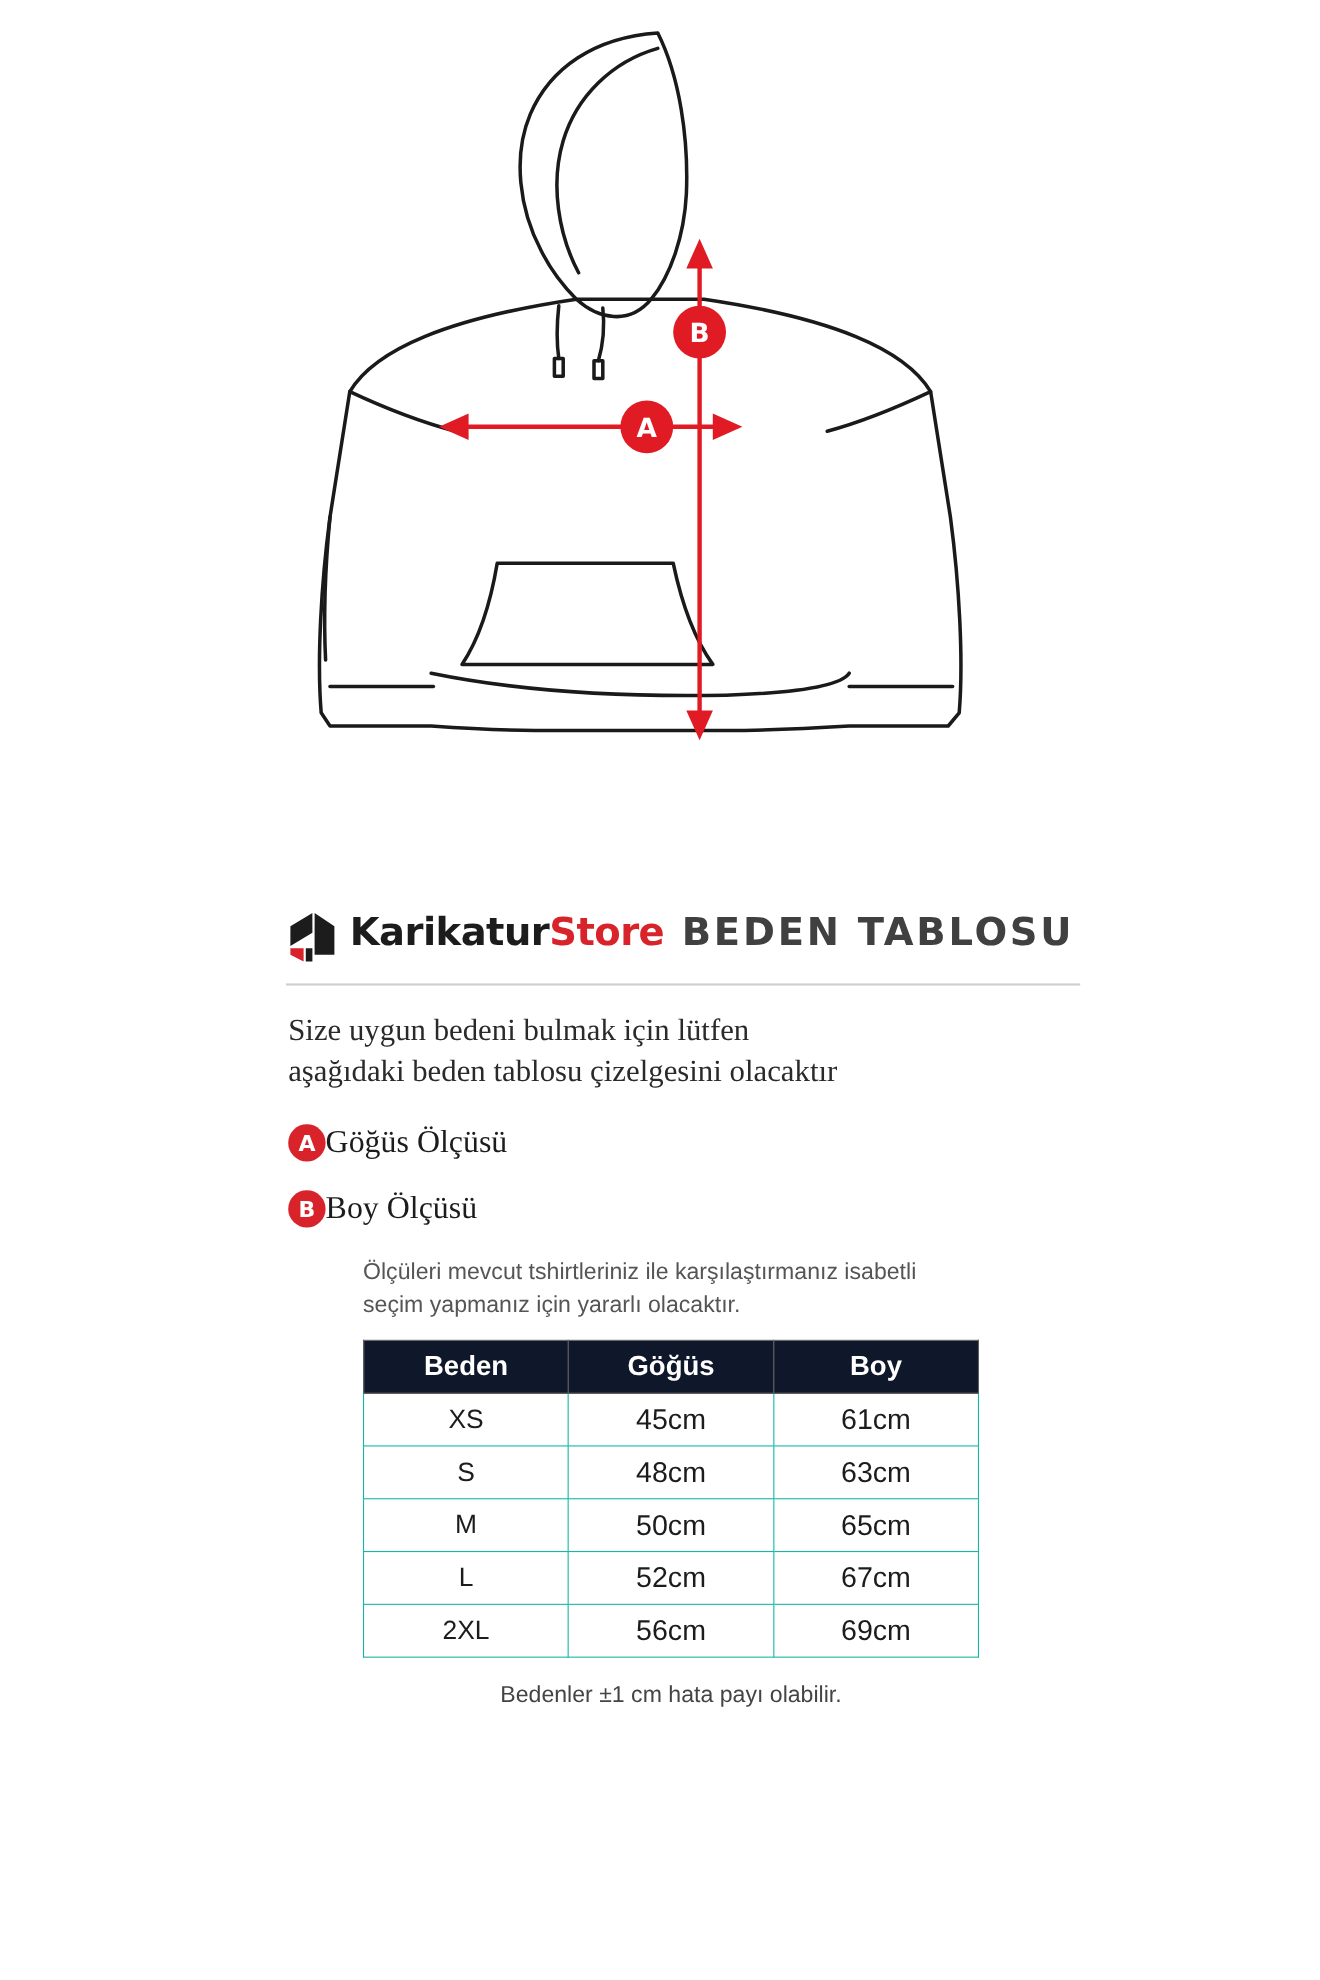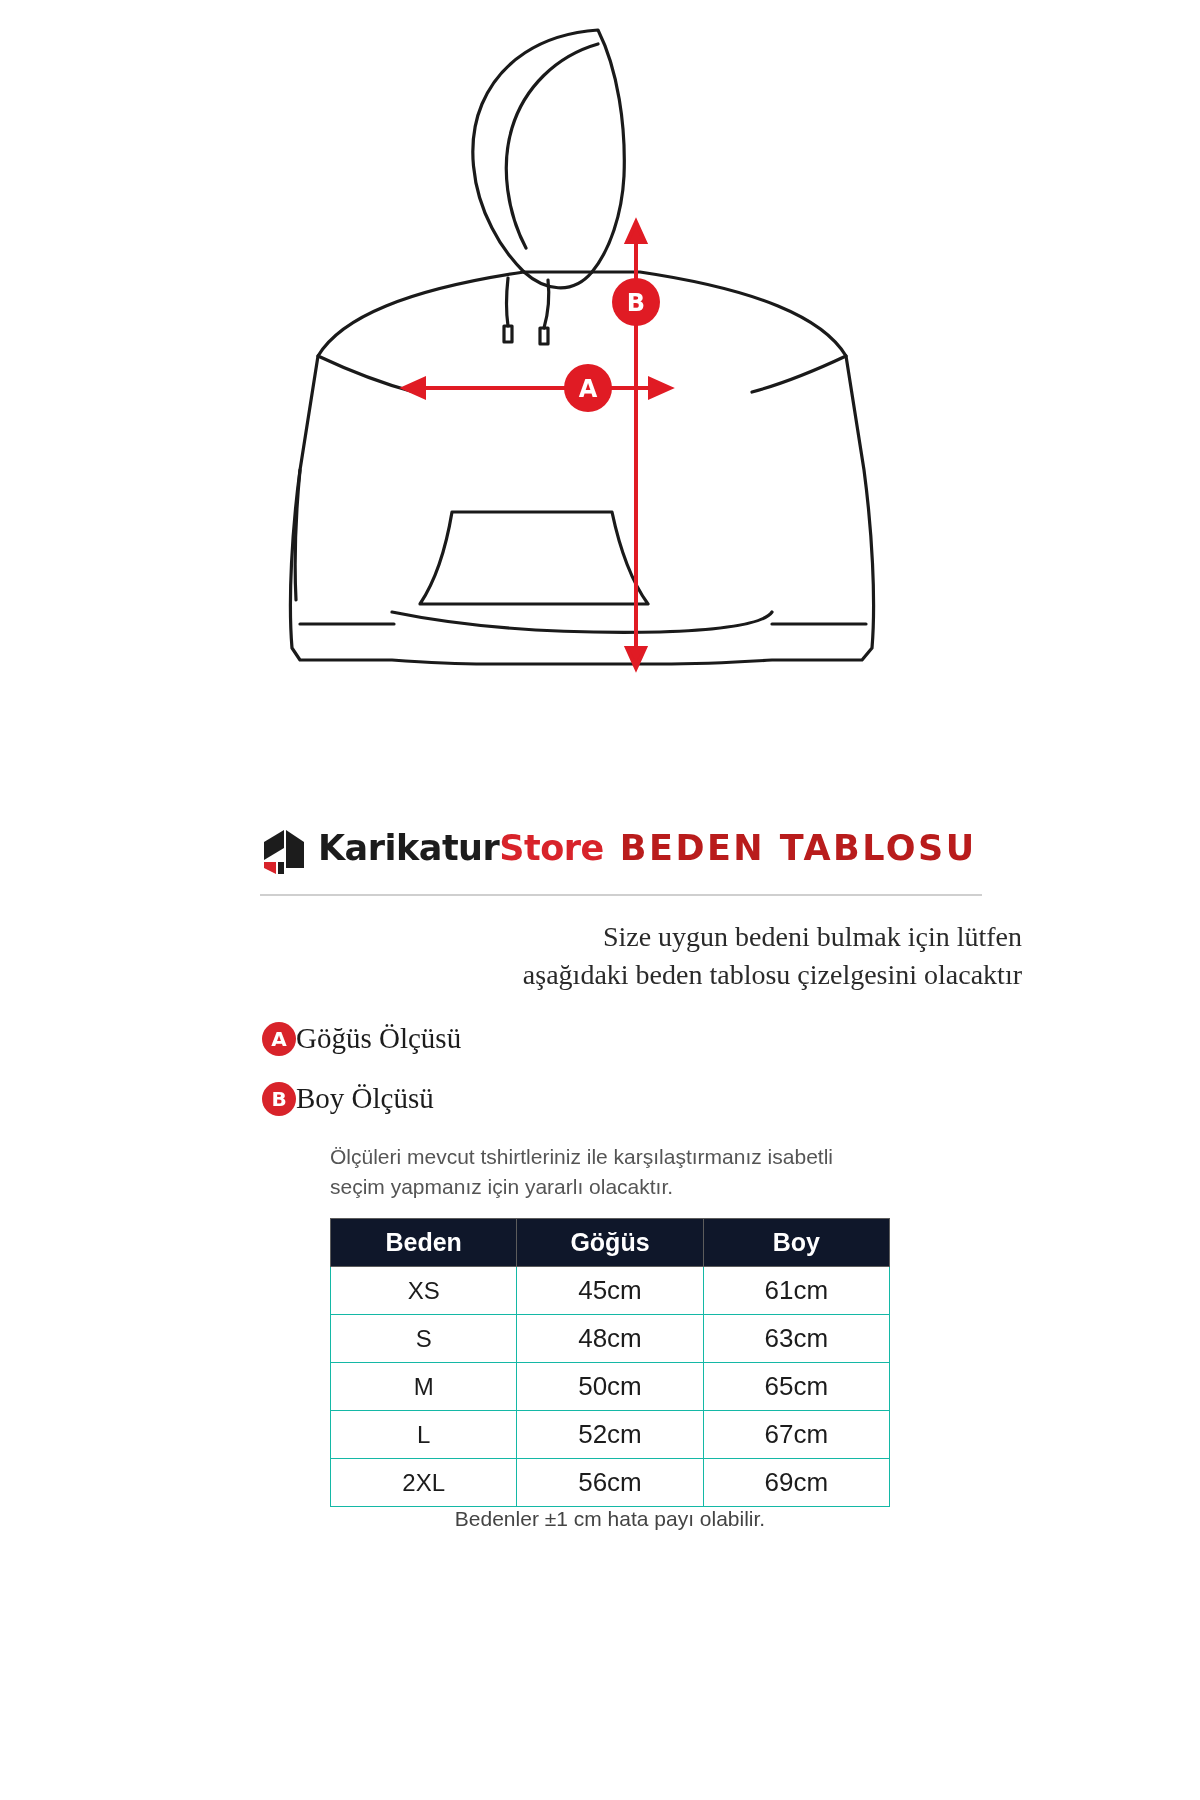--- a/index.html
+++ b/index.html
@@ -63,42 +63,41 @@
     font-family: "DejaVu Sans", sans-serif;
     white-space: nowrap;
   }
   .brand-name .k-part { color: #1c1c1c; }
   .brand-name .s-part { color: #d8232a; }
   .brand-title {
     font-size: 35px;
     font-weight: bold;
     letter-spacing: 2.5px;
     margin-left: 16px;
-    color: #b91c1c;
+    color: #404040;
     font-family: "DejaVu Sans", sans-serif;
     white-space: nowrap;
   }
 
   .rule {
     margin-left: 260px;
     width: 722px;
     height: 2px;
     background: #cfcfcf;
     margin-top: 4px;
   }
 
   .intro {
     margin-left: 262px;
     margin-top: 22px;
     width: 760px;
     font-size: 28px;
     line-height: 1.35;
     color: #2a2a2a;
     font-family: "Liberation Serif", serif;
-    text-align: right;
   }
 
   .legend {
     margin-left: 262px;
     margin-top: 28px;
   }
   .legend-row {
     display: flex;
     align-items: center;
     margin-bottom: 26px;
@@ -158,20 +157,21 @@
     border: 1px solid #14b8a6;
     text-align: center;
     font-size: 26px;
     padding: 8px 0;
     color: #1c1c1c;
     font-family: "Liberation Sans", sans-serif;
   }
   table.size-table td.sz { font-size: 24px; }
 
   .footer-note {
+    margin-top: 22px;
     margin-left: 330px;
     width: 560px;
     text-align: center;
     font-size: 21px;
     color: #444;
     font-family: "Liberation Sans", sans-serif;
   }
 </style>
 </head>
 <body>

